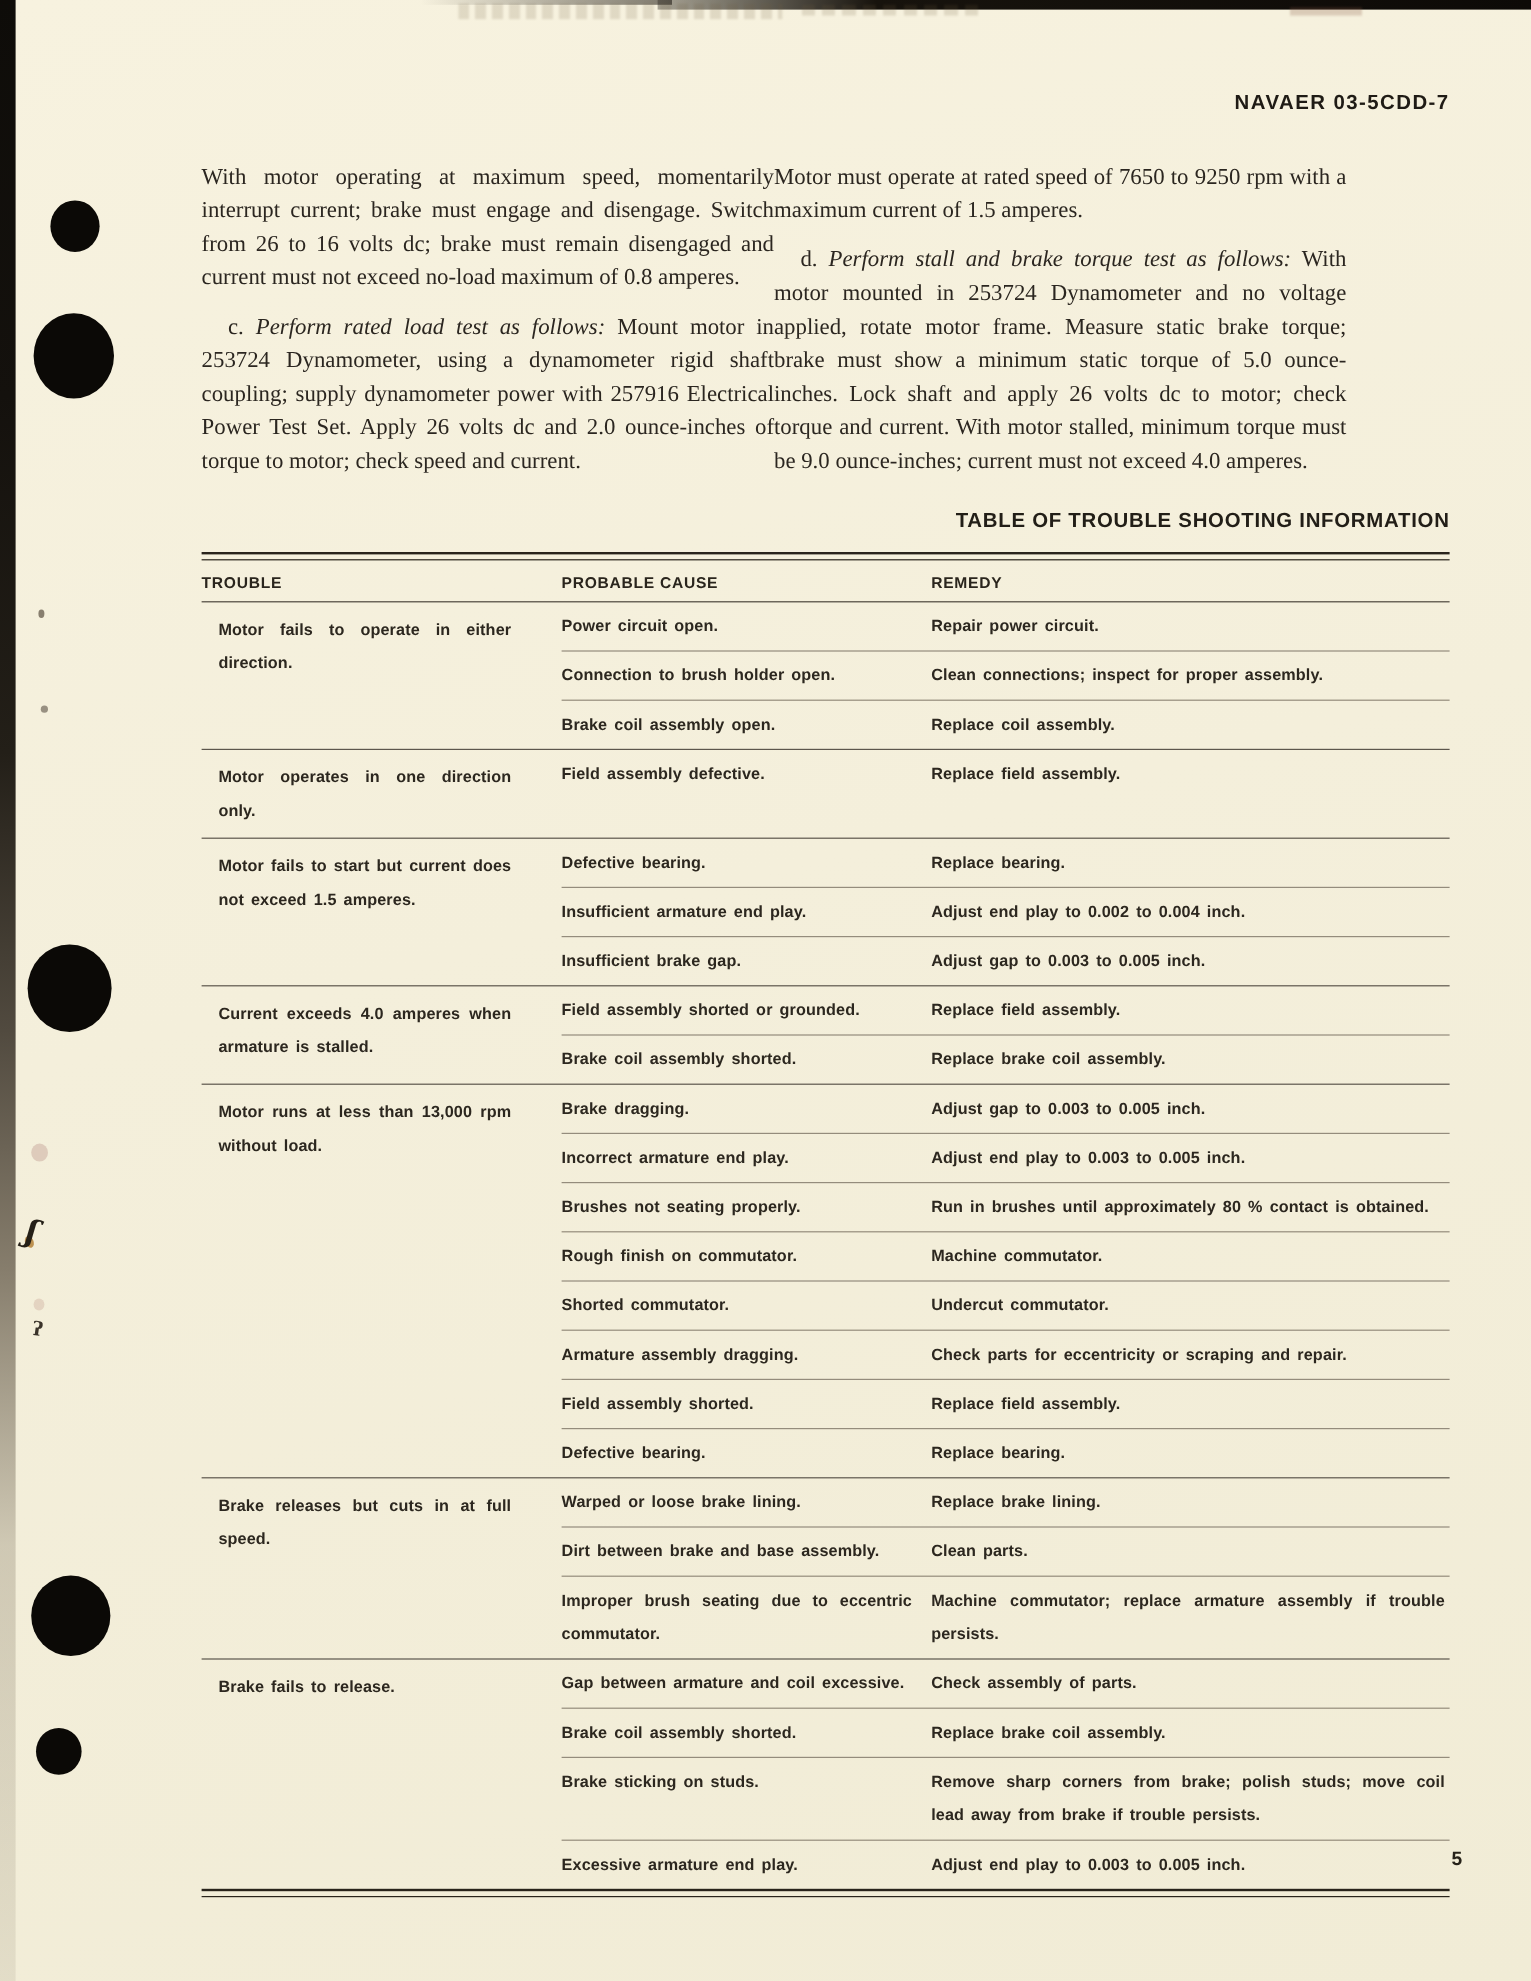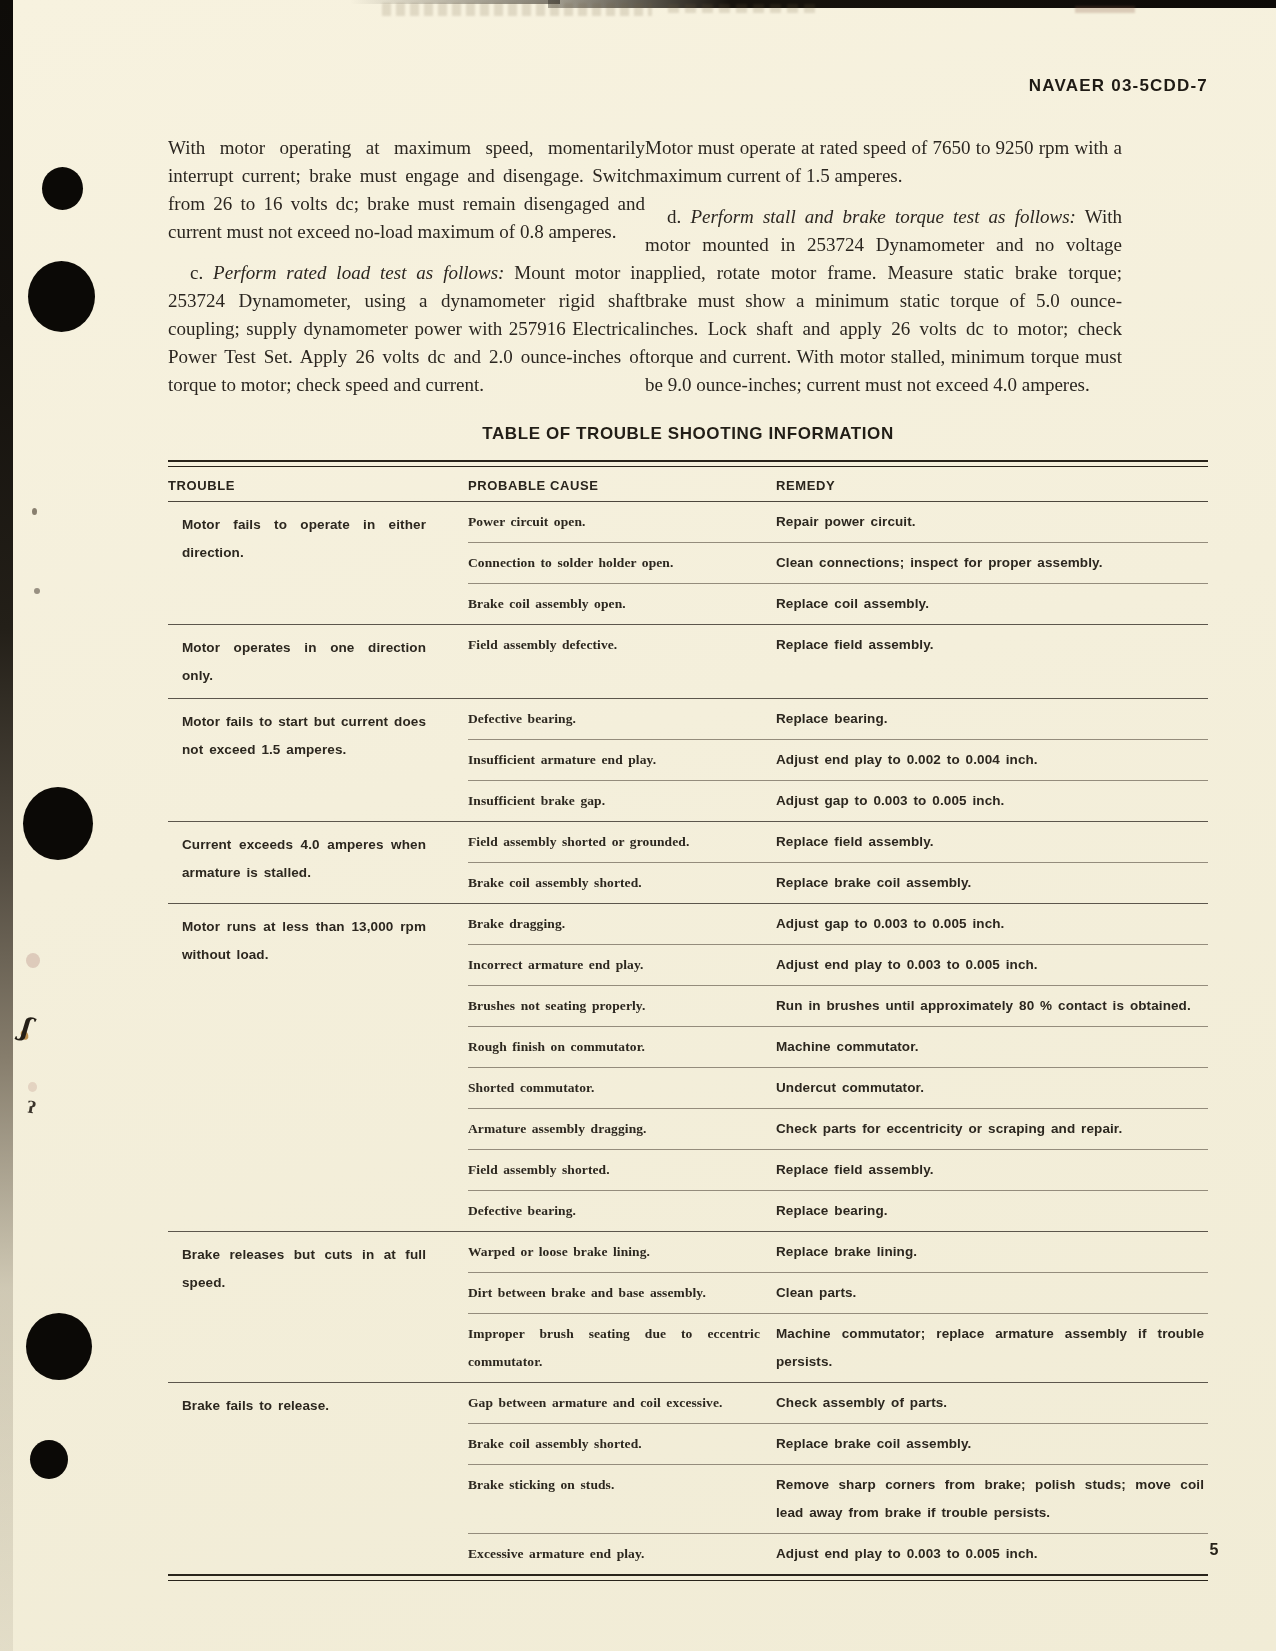--- a/index.html
+++ b/index.html
@@ -57,40 +57,40 @@
     display:flex;
     font-family:"Liberation Serif",serif;font-size:19px;line-height:28px;color:#2b2620;
   }
   .col{width:477px;text-align:justify;}
   .body-para{margin:0 0 13px 0;}
   .body-para.indent{text-indent:22px;}
   .body-para i{font-family:"Liberation Serif",serif;}
   
   .table-wrap{position:absolute;left:168px;top:424px;width:1040px;}
   .table-title{
-    text-align:center;font-weight:bold;font-size:17px;letter-spacing:.6px;
+    text-align:right;font-weight:bold;font-size:17px;letter-spacing:.6px;
     color:#221e17;margin-bottom:16px;
   }
   .rule-heavy{height:4px;border-top:2px solid #29241b;border-bottom:1.5px solid #29241b;}
   .col-headers{display:grid;grid-template-columns:300px 308px 1fr;padding:11px 0 8px;}
   .col-header{
     font-weight:bold;font-size:13px;letter-spacing:.6px;color:#2a251d;
   }
   .rule-thin{border-top:1.5px solid #4c463c;}
   .table-group{display:grid;grid-template-columns:300px 1fr;}
   .table-group + .table-group{border-top:1.2px solid #5c564c;}
   .table-text{
     font-weight:bold;font-size:13.5px;line-height:28px;letter-spacing:.1px;
     word-spacing:2px;color:#2c271f;text-align:justify;
   }
   .trouble-cell{padding:9px 42px 8px 14px;}
   .subrows{display:flex;flex-direction:column;}
   .subrow{display:grid;grid-template-columns:308px 1fr;padding:6px 0 6px;}
   .subrow + .subrow{border-top:1px solid #948c7c;}
-  .cause-cell{padding-right:16px;font-family:Liberation Serif, serif;}
+  .cause-cell{padding-right:16px;}
   .remedy-cell{padding-right:4px;}
   
   .page-number{
     position:absolute;left:1200px;top:1541px;width:28px;text-align:center;
     font-weight:bold;font-size:16px;color:#262219;
   }
 </style>
 </head>
 <body>
 
@@ -139,21 +139,21 @@
     <div class="rule-thin"></div>
     <div>
         <div class="table-group">
           <div class="trouble-cell table-text">Motor fails to operate in either direction.</div>
           <div class="subrows">
             <div class="subrow">
               <div class="cause-cell table-text">Power circuit open.</div>
               <div class="remedy-cell table-text">Repair power circuit.</div>
             </div>
             <div class="subrow">
-              <div class="cause-cell table-text">Connection to solder holder open.</div>
+              <div class="cause-cell table-text">Connection to brush holder open.</div>
               <div class="remedy-cell table-text">Clean connections; inspect for proper assembly.</div>
             </div>
             <div class="subrow">
               <div class="cause-cell table-text">Brake coil assembly open.</div>
               <div class="remedy-cell table-text">Replace coil assembly.</div>
             </div>
           </div>
         </div>
         <div class="table-group">
           <div class="trouble-cell table-text">Motor operates in one direction only.</div>

